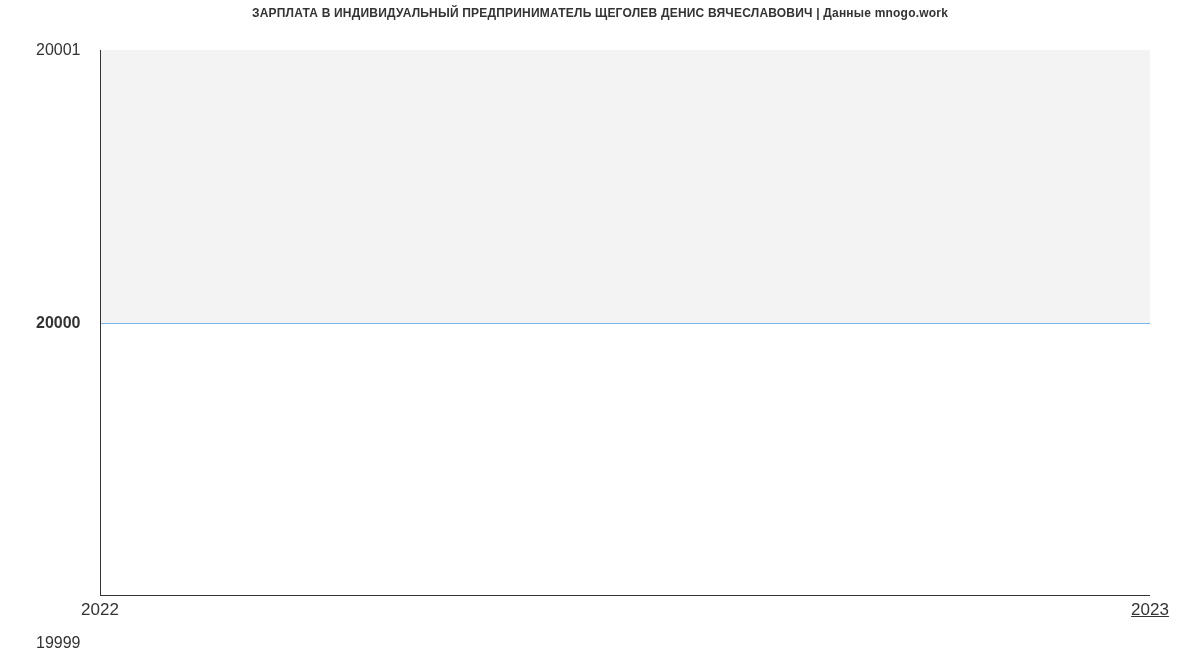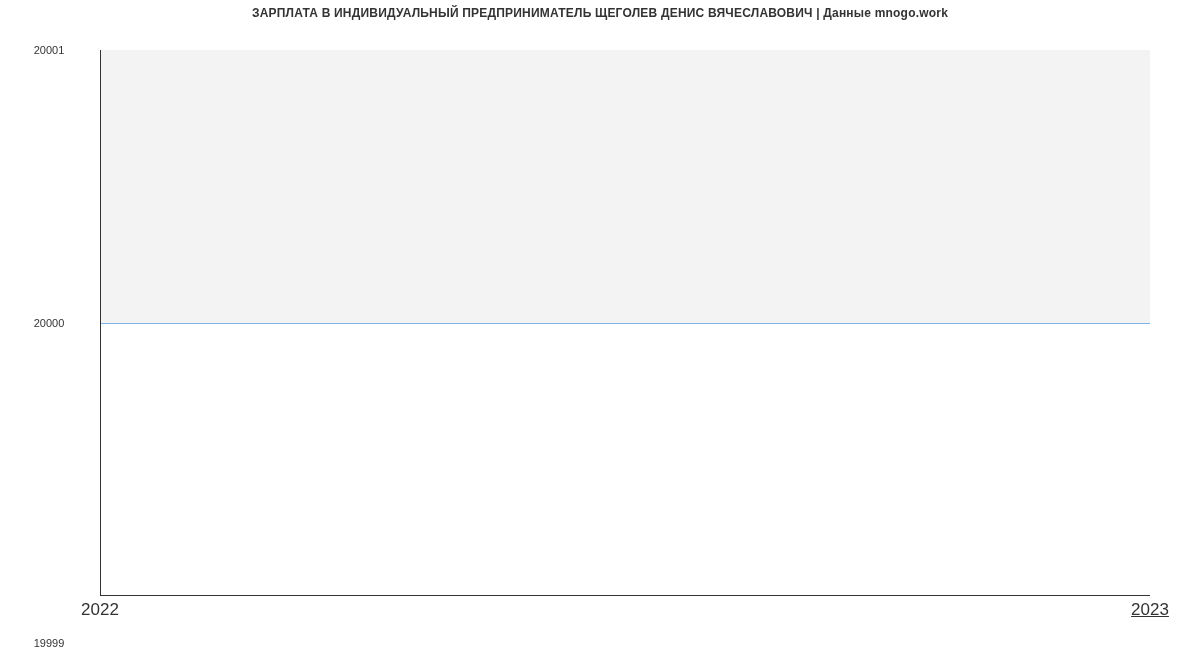--- a/index.html
+++ b/index.html
@@ -48,25 +48,25 @@
   .area-line {
     position: absolute;
     left: 0;
     top: 50%;
     width: 100%;
     height: 0;
     border-top: 1px solid #7cb5ec;
   }
   .ytick {
     position: absolute;
-    right: 1106px;
-    font-size: 11px;
+    right: 1074px;
+    font-size: 16px;
     color: #333333;
     transform: translateY(-50%);
-    text-align: center;
+    text-align: left;
     width: 90px;
   }
   .xtick {
     position: absolute;
     top: 600px;
     font-size: 17px;
     color: #333333;
     transform: translateX(-50%);
   }
 </style>
@@ -76,19 +76,19 @@
 <div class="chart-wrap">
 
   <div class="title">ЗАРПЛАТА В ИНДИВИДУАЛЬНЫЙ ПРЕДПРИНИМАТЕЛЬ ЩЕГОЛЕВ ДЕНИС ВЯЧЕСЛАВОВИЧ | Данные mnogo.work</div>
 
   <div class="plot-area">
     <div class="area-fill"></div>
     <div class="area-line"></div>
   </div>
 
   <div class="ytick" style="top:50px;">20001</div>
-  <div class="ytick" style="top:323px;">20000</div>
+  <div class="ytick" style="top:323px;font-weight:bold;">20000</div>
   <div class="ytick" style="top:596px;margin-top:47px;">19999</div>
 
   <div class="xtick" style="left:100px;">2022</div>
   <div class="xtick" style="left:1150px;text-decoration:underline;">2023</div>
 
 </div>
 
 </body></html>

